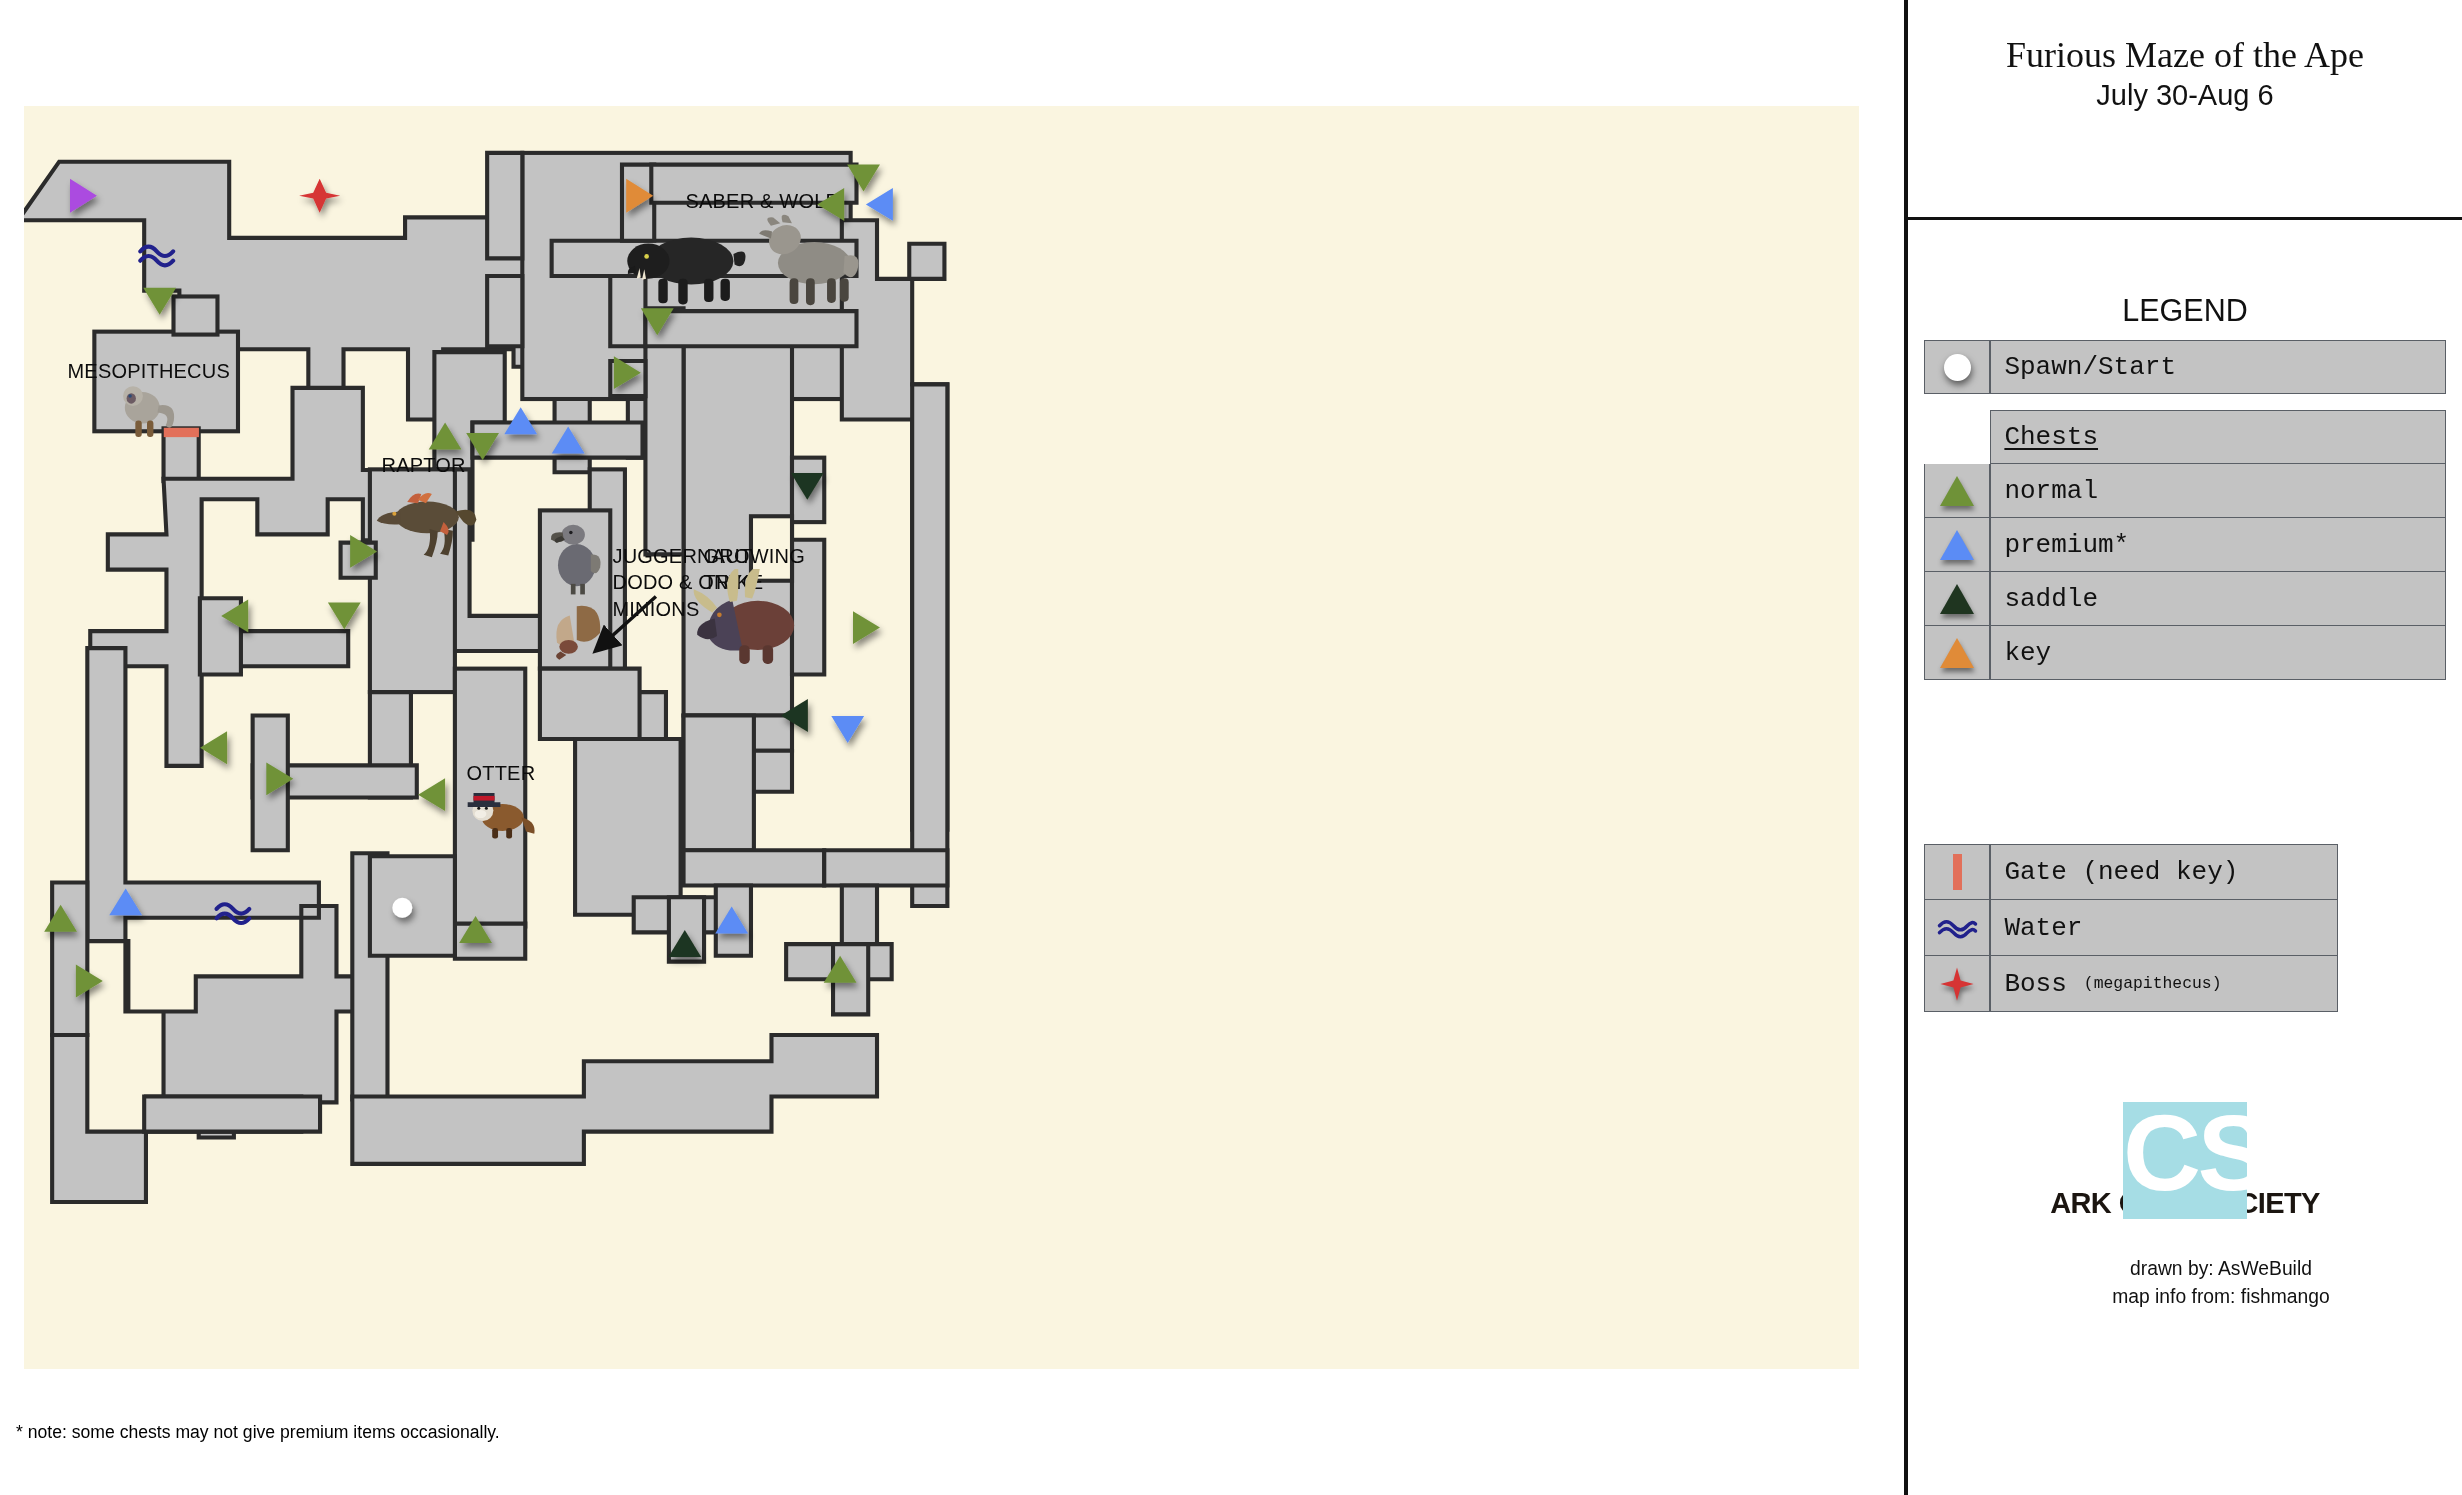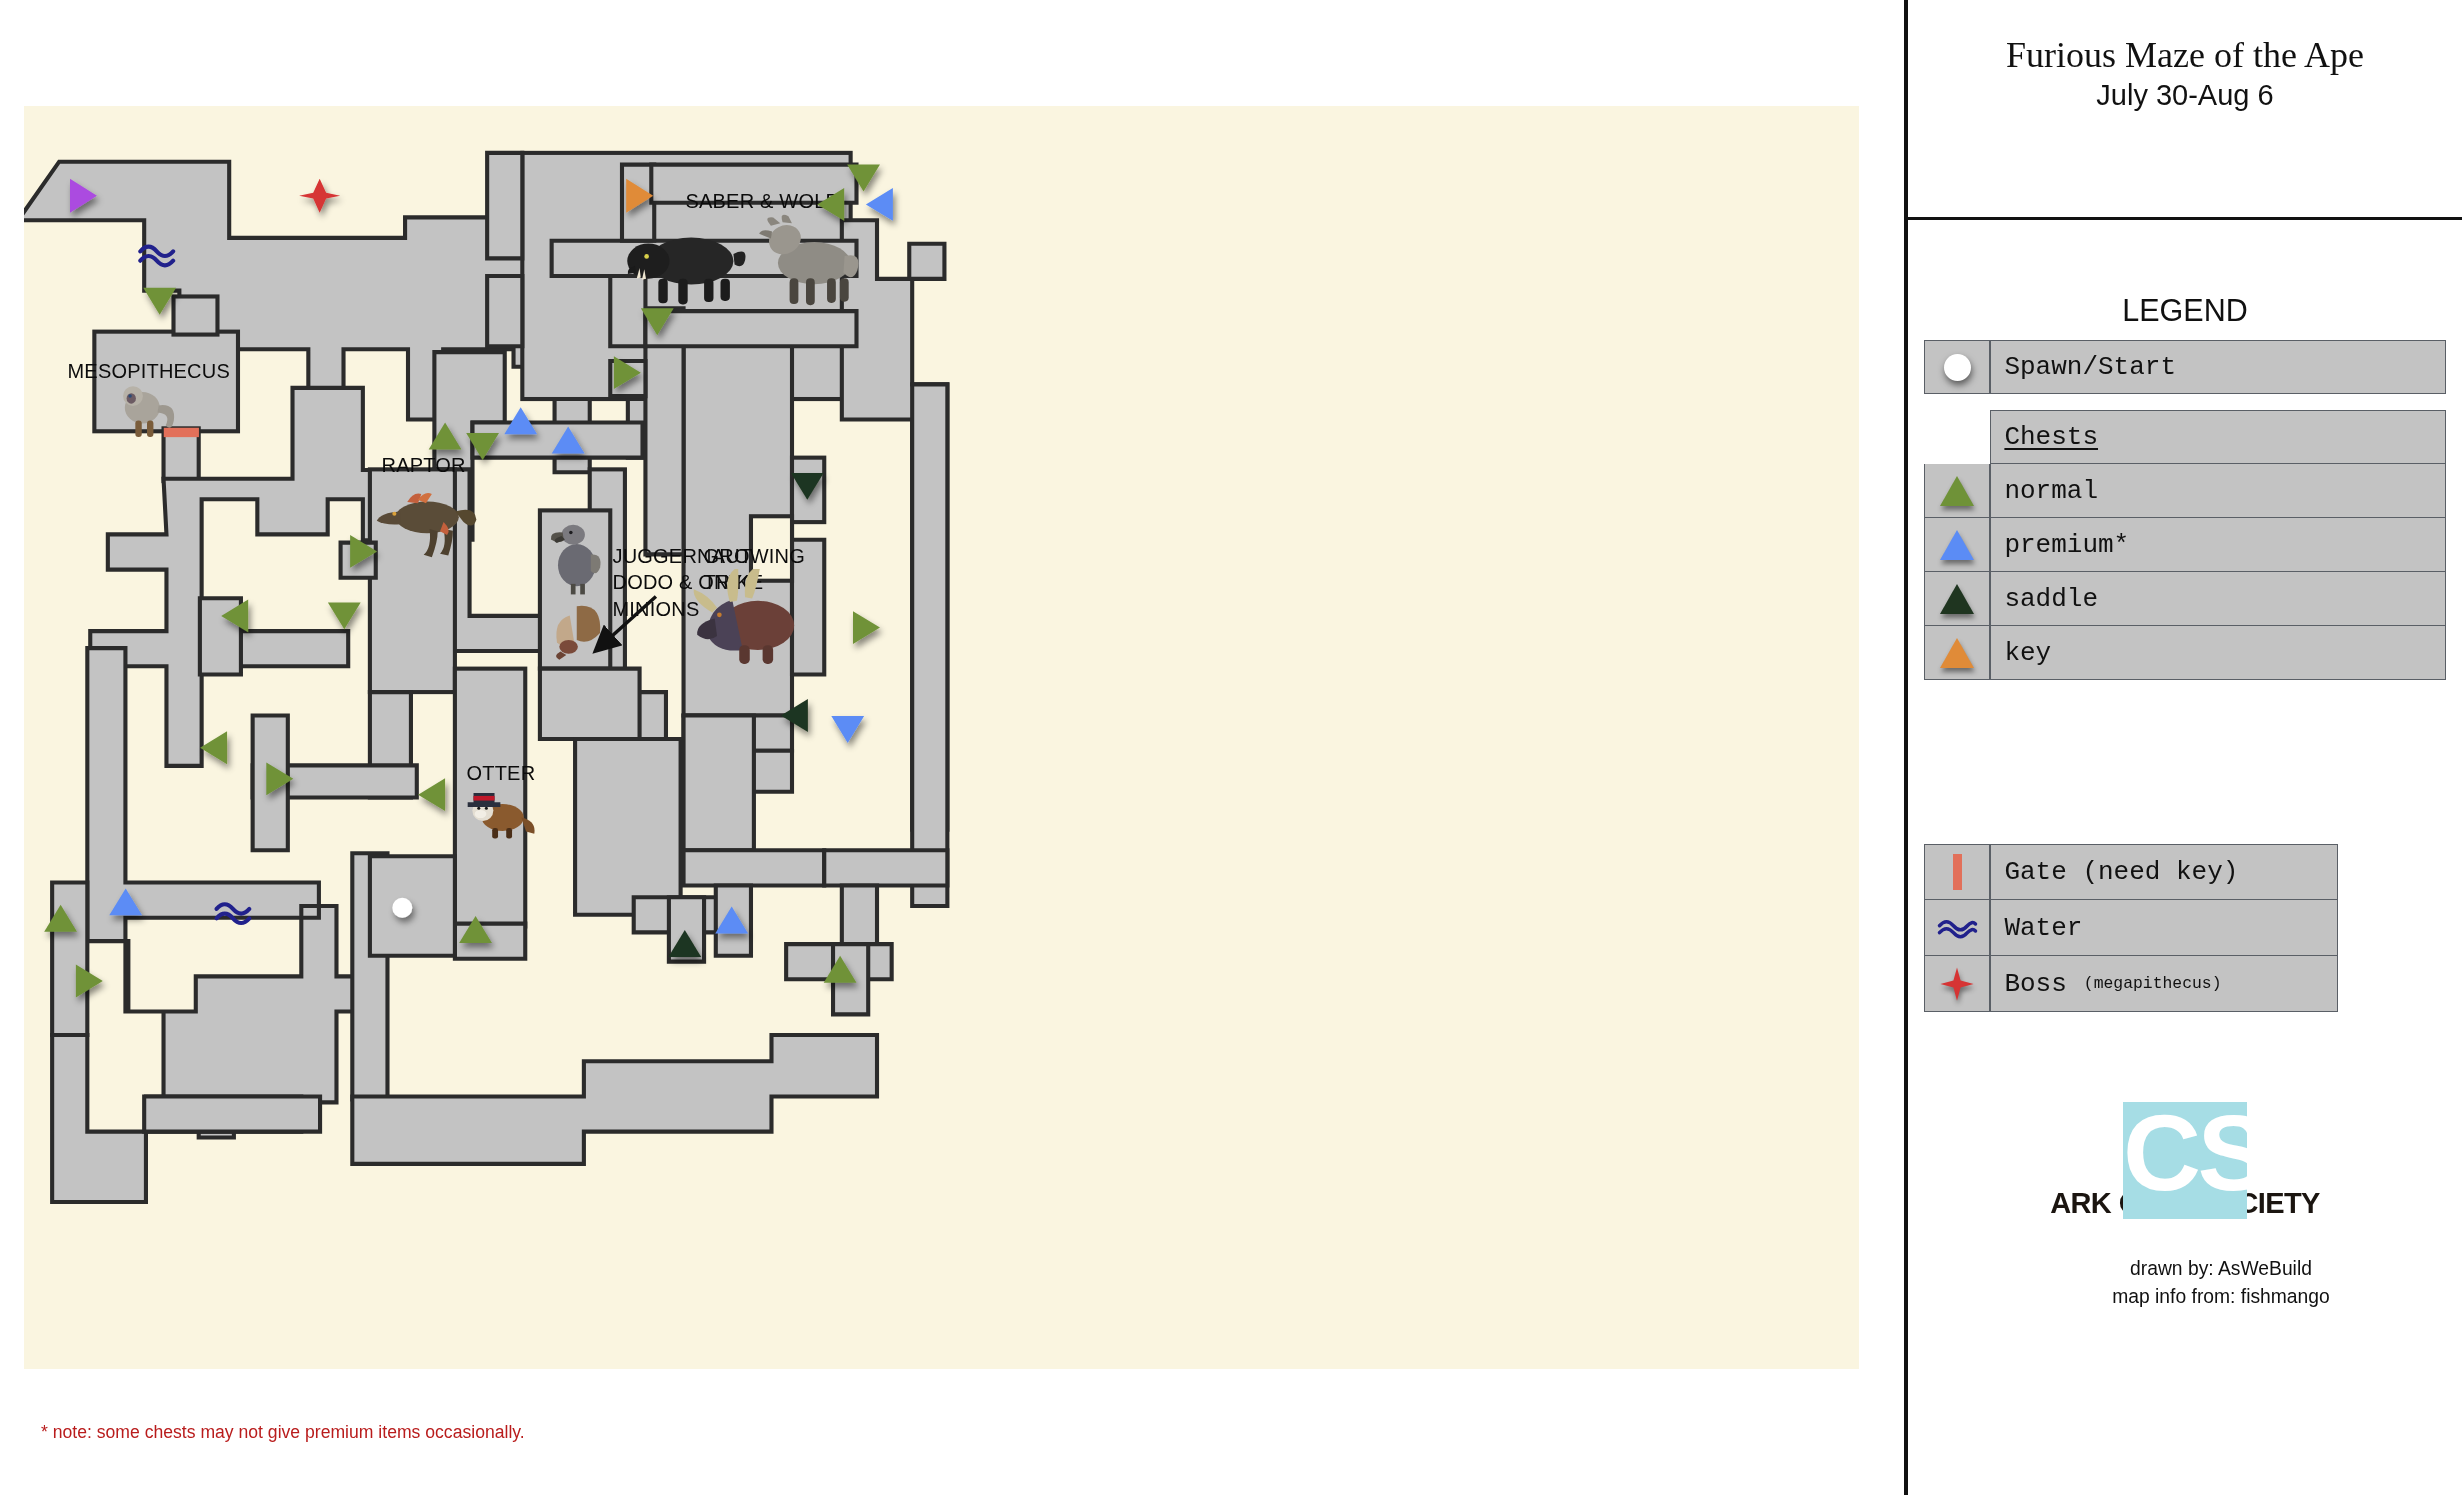--- a/index.html
+++ b/index.html
@@ -10,21 +10,21 @@
   #map-panel{position:absolute;left:0;top:0;width:1905px;height:1495px;background:#ffffff;}
   #map-canvas-wrap{position:absolute;left:23.5px;top:106px;width:1835px;height:1263px;
                    background:#faf5e0;}
   #maze-svg{position:absolute;left:0;top:0;width:1835px;height:1263px;display:block;}
 
   .map-label{position:absolute;font-size:20px;letter-spacing:0.2px;color:#0c0c0c;
              white-space:pre;line-height:1.32;font-family:"Liberation Sans",sans-serif;}
   .dino{position:absolute;}
   .dino svg{display:block;}
 
-  .footnote{position:absolute;left:41px;top:1422px;font-size:17.6px;color:#b91c1c;}
+  .footnote{position:absolute;left:16px;top:1422px;font-size:17.6px;color:#000000;}
 
   
   #divider{position:absolute;left:1904px;top:0;width:4.1px;height:1495px;background:#111;}
   #side-panel{position:absolute;left:1908px;top:0;width:554px;height:1495px;background:#fff;}
 
   #title-block{position:absolute;left:0;top:35px;width:554px;text-align:center;}
   #title-main{font-size:36px;line-height:1.12;color:#111;font-family:Liberation Serif, serif;}
   #title-sub{font-size:29px;line-height:1.2;color:#111;margin-top:2.3px;}
   #title-rule{position:absolute;left:0;top:217px;width:554px;height:2.9px;background:#111;}
 

